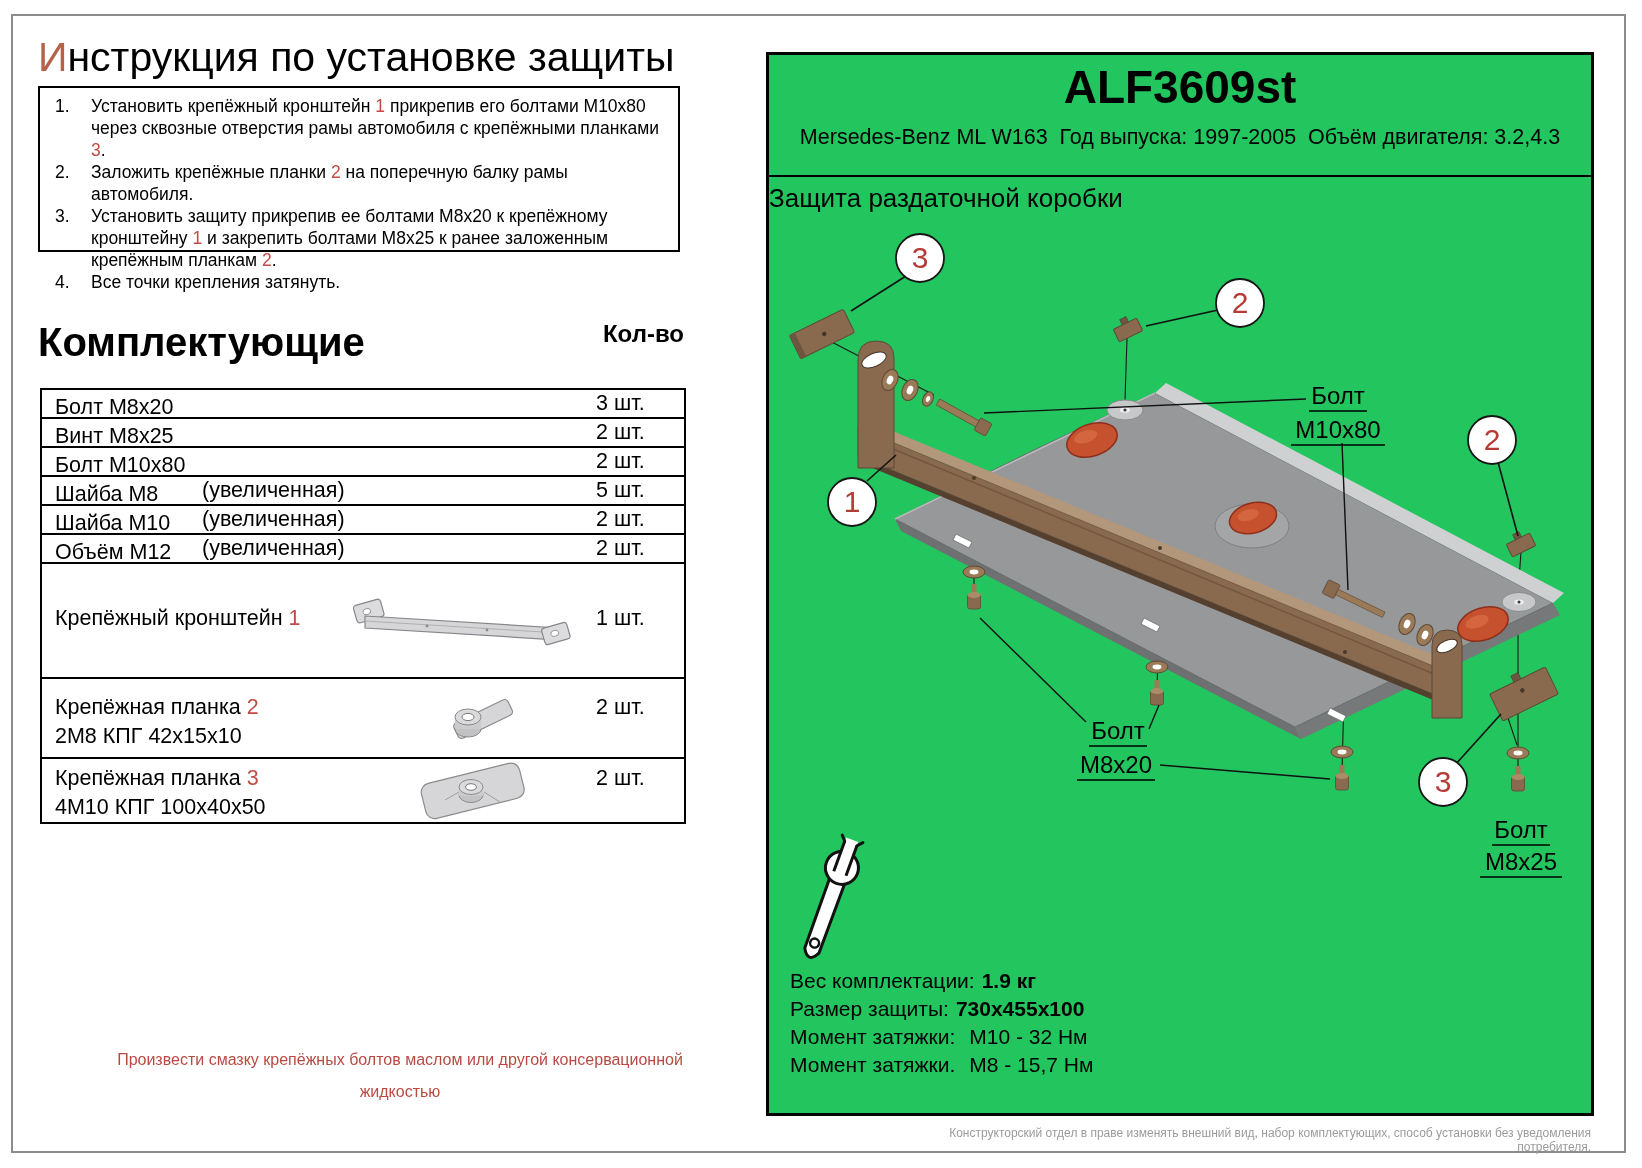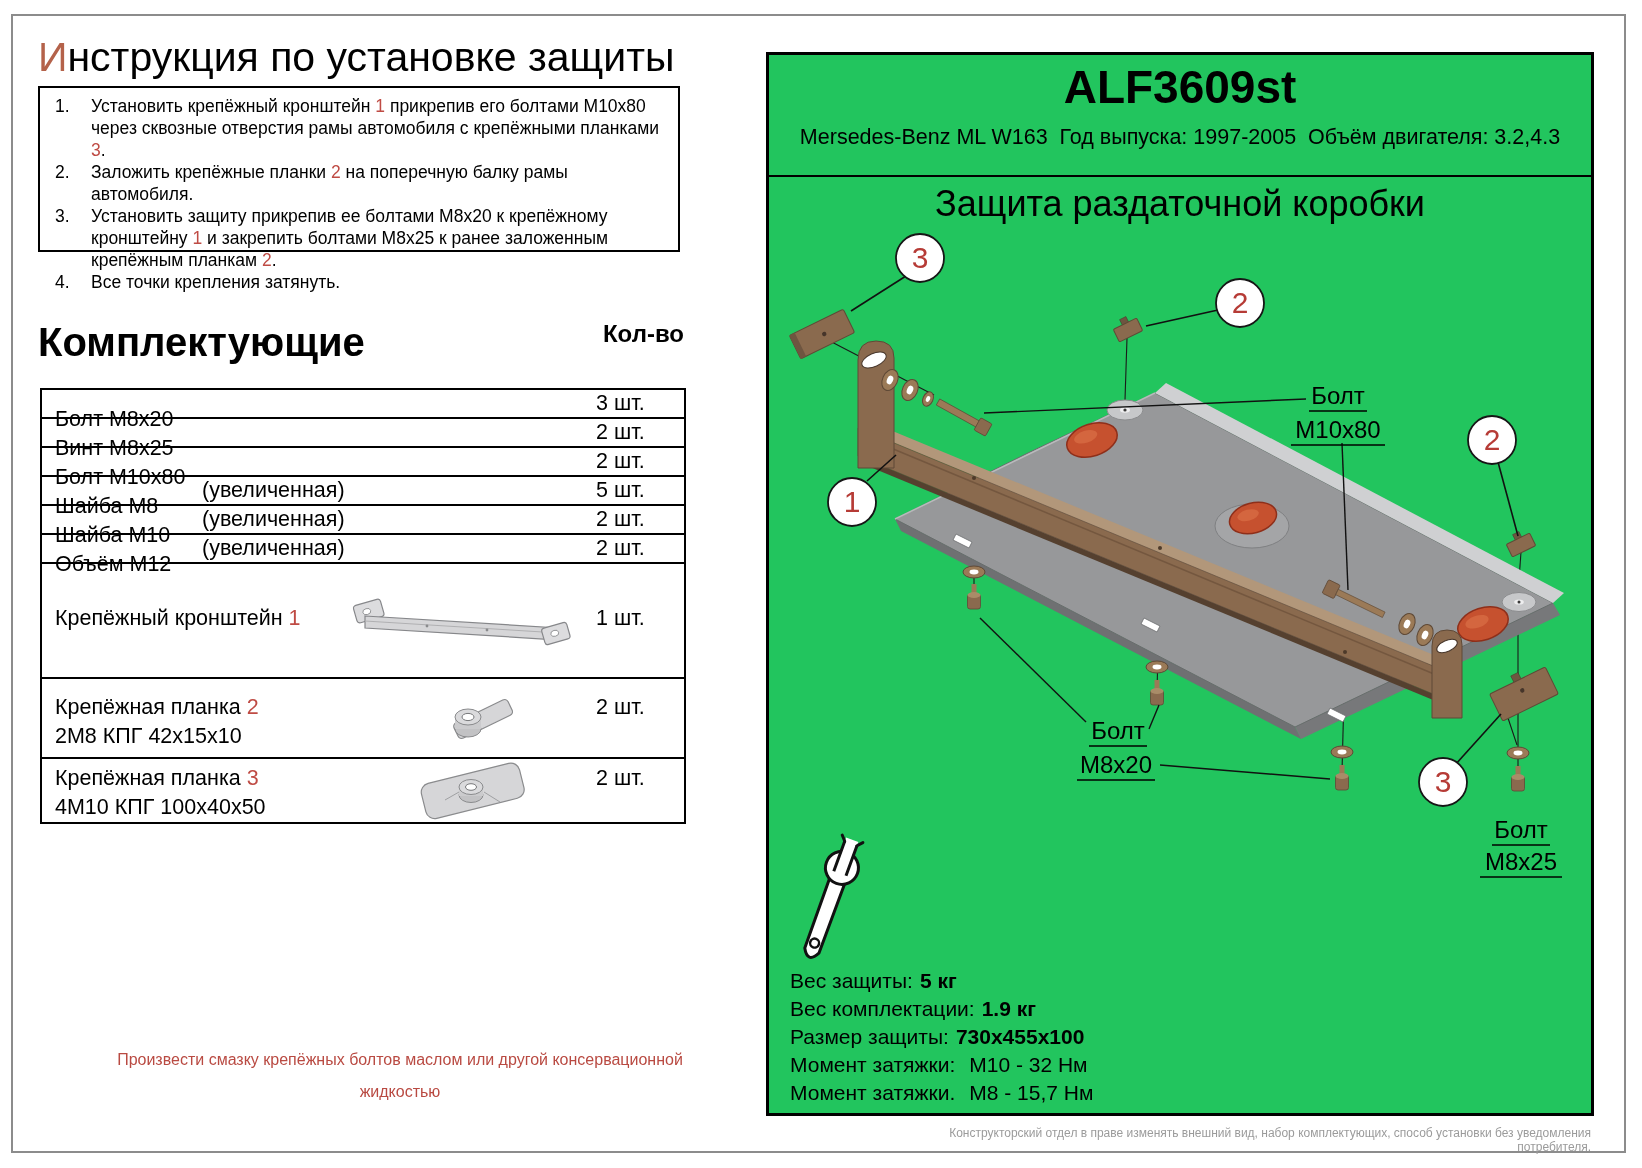--- a/index.html
+++ b/index.html
@@ -16,39 +16,39 @@
         box-sizing:border-box;padding-top:7px;font-size:17.5px;line-height:22px;}
   .ii{position:relative;padding-left:51px;padding-right:8px;}
   .inum{position:absolute;left:15px;top:0;}
   .rn{color:#bf4b44;}
   .comp-head{position:absolute;left:38px;top:320px;font-size:40px;font-weight:bold;}
   .qty-head{position:absolute;left:480px;top:320px;width:204px;text-align:right;
         font-size:24px;font-weight:bold;}
   .ctable{position:absolute;left:40px;top:388px;width:642px;border:2px solid #000;
         box-sizing:content-box;}
   .crow{position:relative;height:27px;border-bottom:2px solid #000;font-size:21.5px;line-height:27px;}
-  .cname{position:absolute;left:13px;top:16px;white-space:nowrap;}
+  .cname{position:absolute;left:13px;top:4px;white-space:nowrap;}
   .cnote{position:absolute;left:160px;top:0;white-space:nowrap;}
   .cqty{position:absolute;left:554px;top:0;white-space:nowrap;}
   .prow{position:relative;border-bottom:2px solid #000;font-size:21.5px;line-height:24px;}
   .prow1{height:113px;padding-left:8px;}
   .prow2{height:78px;}
   .prow3{height:63px;border-bottom:none;}
   .prow .cqty{top:auto;}
   .glyph{position:absolute;}
   .red-note{position:absolute;left:80px;top:1044px;width:640px;text-align:center;
         font-size:16px;line-height:32px;color:#b94a42;}
 
   
   .panel{position:absolute;left:766px;top:52px;width:828px;height:1064px;border:3px solid #000;
         box-sizing:border-box;background:#22c55e;}
   .p-code{position:absolute;left:0;top:5px;width:100%;text-align:center;font-size:46px;font-weight:bold;}
   .p-model{position:absolute;left:0;top:70px;width:100%;text-align:center;font-size:21.5px;white-space:nowrap;}
   .p-div{position:absolute;left:0;top:120px;width:100%;border-top:2px solid #000;}
-  .p-sub{position:absolute;left:0;top:128px;width:100%;text-align:center;font-size:36px;}
+  .p-sub{position:absolute;left:0;top:128px;width:100%;font-size:26px;}
   .diagram{position:absolute;left:0;top:155px;width:822px;height:755px;}
   .specs{position:absolute;left:21px;top:912px;font-size:21px;}
   .srow{height:28px;line-height:28px;white-space:nowrap;}
   .sv{margin-left:7px;}
   .b{font-weight:bold;}
   .gap{margin-left:14px;}
   .p-footer{position:absolute;left:900px;top:1126px;width:691px;text-align:right;
         font-size:12px;color:#9b9b9b;}
 
   svg text{font-family:"Liberation Sans",sans-serif;}
@@ -369,21 +369,20 @@
         <path d="M-8 -18 L-7.5 56 Q0 70 7.5 56 L8 -18 Z" fill="#ffffff" stroke="#111" stroke-width="3" stroke-linejoin="round"></path>
         <circle cx="0" cy="-32" r="16.5" fill="#ffffff" stroke="#111" stroke-width="3"></circle>
         <rect x="-6.5" y="-62" width="13" height="34" fill="#ffffff"></rect>
         <path d="M-6.5 -58 L-6.5 -26 M6.5 -58 L6.5 -26" stroke="#111" stroke-width="3"></path>
         <path d="M-6.5 -58 L-11 -63 M6.5 -58 L11 -63" stroke="#111" stroke-width="3" stroke-linecap="round"></path>
         <circle cx="0" cy="48" r="4.5" fill="#ffffff" stroke="#111" stroke-width="2.5"></circle>
       </g>
     </svg>
 
     <div class="specs">
-      <div class="srow"><span class="sl">Вес защиты:</span><span class="sv b">5 кг</span></div>
       <div class="srow"><span class="sl">Вес комплектации:</span><span class="sv b">1.9 кг</span></div>
       <div class="srow"><span class="sl">Размер защиты:</span><span class="sv b">730х455х100</span></div>
       <div class="srow"><span class="sl">Момент затяжки:</span><span class="sv gap">М10 - 32 Нм</span></div>
       <div class="srow"><span class="sl">Момент затяжки.</span><span class="sv gap">М8 - 15,7 Нм</span></div>
     </div>
   </div>
 
   <div class="p-footer">Конструкторский отдел в праве изменять внешний вид, набор комплектующих, способ установки без уведомления потребителя.</div>
 </div>
 

